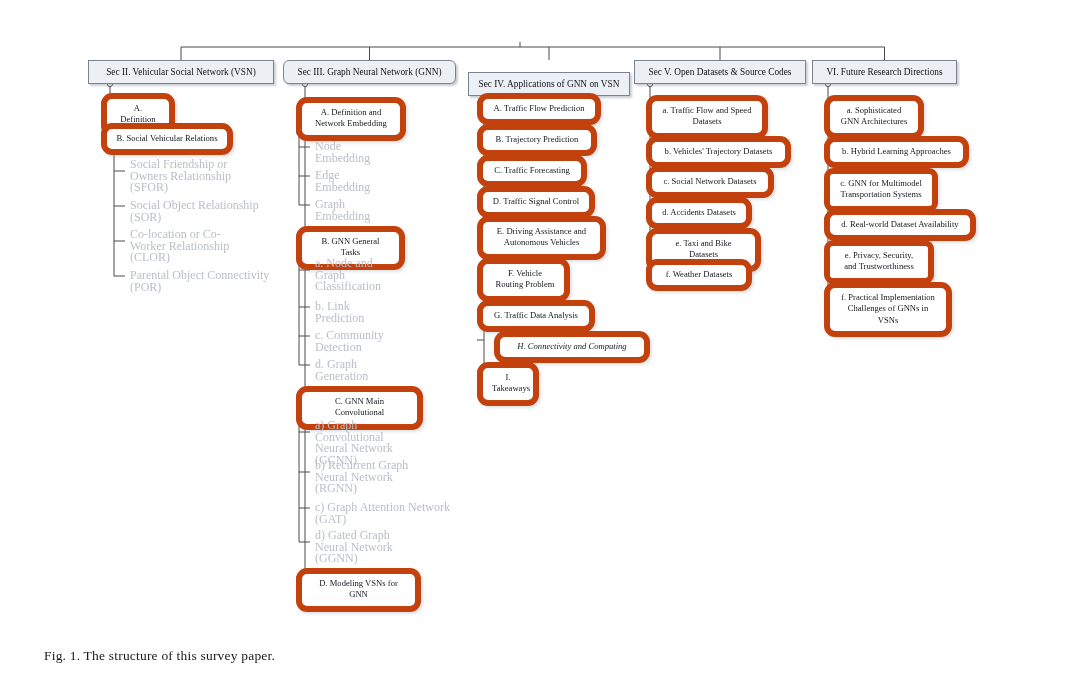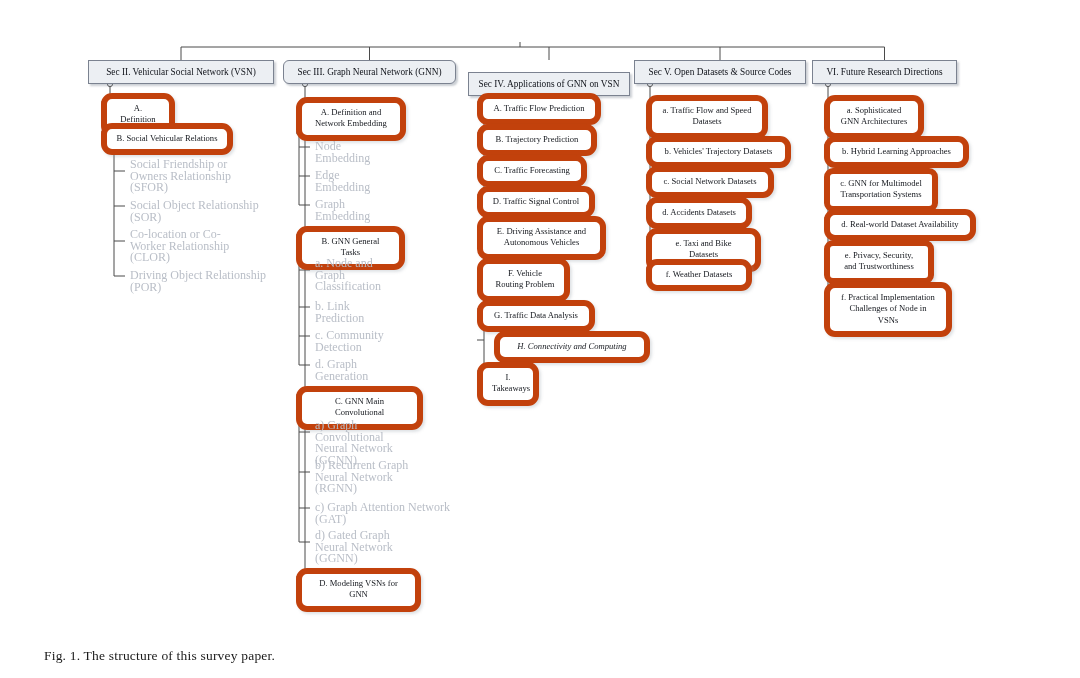--- a/index.html
+++ b/index.html
@@ -134,21 +134,21 @@
       <div class="node hdr" style="left: 468px; top: 72px; width: 162px;"><span>Sec IV. Applications of GNN on VSN</span></div>
       <div class="node hdr" style="left: 634px; top: 60px; width: 172px;"><span>Sec V. Open Datasets &amp; Source Codes</span></div>
       <div class="node hdr" style="left: 812px; top: 60px; width: 145px;"><span>VI. Future Research Directions</span></div>
     </div>
   <div id="items">
       <div class="node leaf" style="left: 101px; top: 93px; width: 74px; min-height: 18px;"><span>A. Definition</span></div>
       <div class="node leaf" style="left: 101px; top: 123px; width: 132px; min-height: 18px;"><span>B. Social Vehicular Relations</span></div>
       <div class="node sub" style="left: 128px; top: 158px; width: 120px; min-height: 26px;"><span>Social Friendship or Owners Relationship (SFOR)</span></div>
       <div class="node sub" style="left: 128px; top: 199px; width: 138px; min-height: 14px;"><span>Social Object Relationship (SOR)</span></div>
       <div class="node sub" style="left: 128px; top: 228px; width: 122px; min-height: 26px;"><span>Co-location or Co-Worker Relationship (CLOR)</span></div>
-      <div class="node sub" style="left: 128px; top: 269px; width: 146px; min-height: 14px;"><span>Driving Object Relationship (POR)</span></div>
+      <div class="node sub" style="left: 128px; top: 269px; width: 146px; min-height: 14px;"><span>Parental Object Connectivity (POR)</span></div>
       <div class="node leaf" style="left: 296px; top: 97px; width: 110px; min-height: 30px;"><span>A. Definition and Network Embedding</span></div>
       <div class="node sub" style="left: 313px; top: 140px; width: 82px; min-height: 14px;"><span>Node Embedding</span></div>
       <div class="node sub" style="left: 313px; top: 169px; width: 80px; min-height: 14px;"><span>Edge Embedding</span></div>
       <div class="node sub" style="left: 313px; top: 198px; width: 84px; min-height: 14px;"><span>Graph Embedding</span></div>
       <div class="node leaf" style="left: 296px; top: 226px; width: 109px; min-height: 18px;"><span>B. GNN General Tasks</span></div>
       <div class="node sub" style="left: 313px; top: 257px; width: 90px; min-height: 26px;"><span>a. Node and Graph Classification</span></div>
       <div class="node sub" style="left: 313px; top: 300px; width: 82px; min-height: 14px;"><span>b. Link Prediction</span></div>
       <div class="node sub" style="left: 313px; top: 329px; width: 110px; min-height: 14px;"><span>c. Community Detection</span></div>
       <div class="node sub" style="left: 313px; top: 358px; width: 94px; min-height: 14px;"><span>d. Graph Generation</span></div>
       <div class="node leaf" style="left: 296px; top: 386px; width: 127px; min-height: 18px;"><span>C. GNN Main Convolutional</span></div>
@@ -170,17 +170,17 @@
       <div class="node leaf" style="left: 646px; top: 136px; width: 145px; min-height: 18px;"><span>b. Vehicles' Trajectory Datasets</span></div>
       <div class="node leaf" style="left: 646px; top: 166px; width: 128px; min-height: 18px;"><span>c. Social Network Datasets</span></div>
       <div class="node leaf" style="left: 646px; top: 197px; width: 106px; min-height: 18px;"><span>d. Accidents Datasets</span></div>
       <div class="node leaf" style="left: 646px; top: 228px; width: 115px; min-height: 18px;"><span>e. Taxi and Bike Datasets</span></div>
       <div class="node leaf" style="left: 646px; top: 259px; width: 106px; min-height: 18px;"><span>f. Weather Datasets</span></div>
       <div class="node leaf" style="left: 824px; top: 95px; width: 100px; min-height: 28px;"><span>a. Sophisticated GNN Architectures</span></div>
       <div class="node leaf" style="left: 824px; top: 136px; width: 145px; min-height: 18px;"><span>b. Hybrid Learning Approaches</span></div>
       <div class="node leaf" style="left: 824px; top: 168px; width: 114px; min-height: 28px; border-radius: 9px;"><span>c. GNN for Multimodel Transportation Systems</span></div>
       <div class="node leaf" style="left: 824px; top: 209px; width: 152px; min-height: 18px;"><span>d. Real-world Dataset Availability</span></div>
       <div class="node leaf" style="left: 824px; top: 240px; width: 110px; min-height: 28px; border-radius: 9px;"><span>e. Privacy, Security, and Trustworthiness</span></div>
-      <div class="node leaf" style="left: 824px; top: 282px; width: 128px; min-height: 38px;"><span>f. Practical Implementation Challenges of Node in VSNs</span></div>
+      <div class="node leaf" style="left: 824px; top: 282px; width: 128px; min-height: 38px;"><span>f. Practical Implementation Challenges of GNNs in VSNs</span></div>
     </div>
 
   <div class="cap">Fig. 1.  The structure of this survey paper.</div>
 </div>
 
 </body></html>

